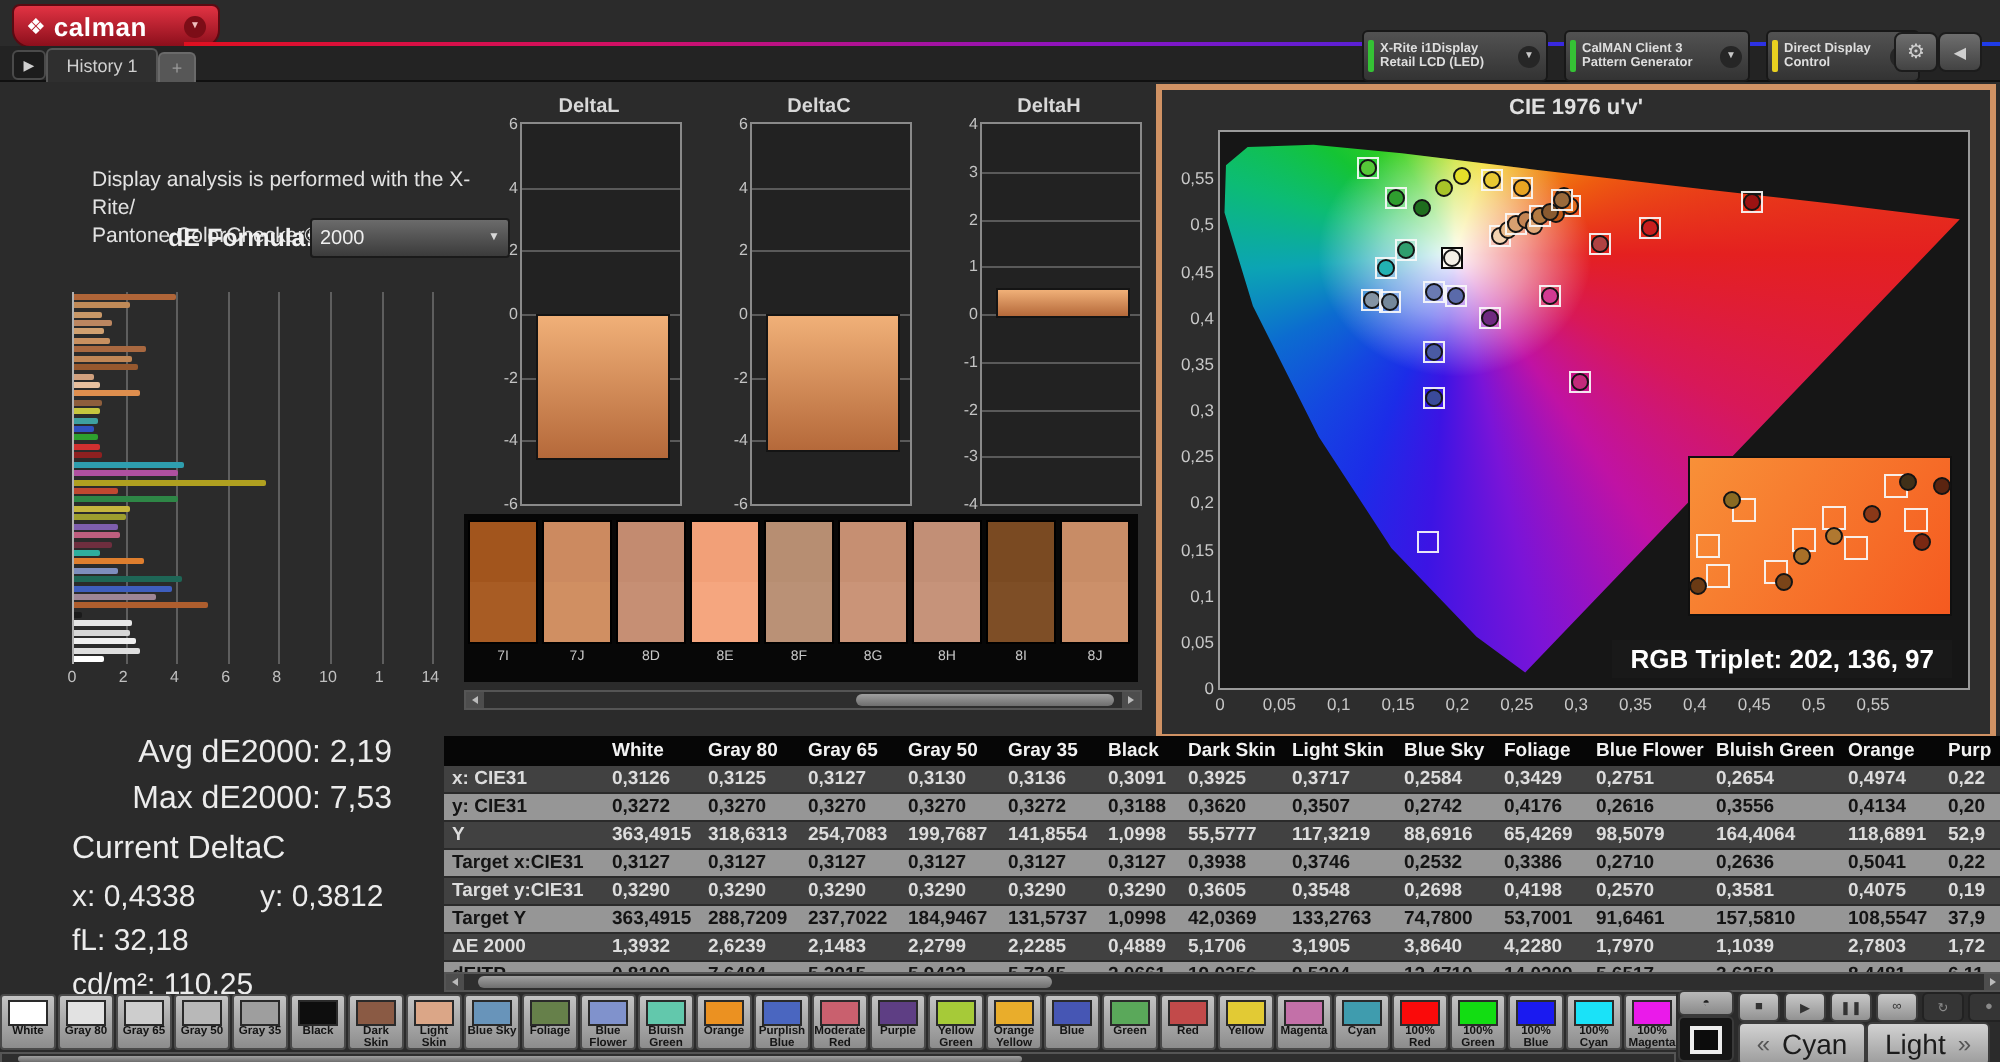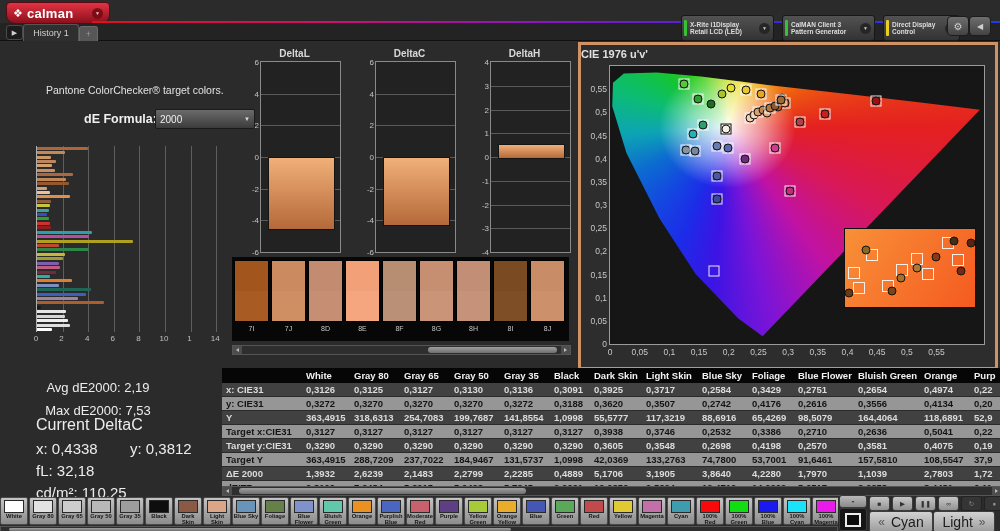--- a/index.html
+++ b/index.html
@@ -46,21 +46,21 @@
   .dechart{left:26px;top:132px;width:206px;height:218px;}
   .detitle{width:100%;text-align:center;font-size:10px;font-weight:bold;color:#d8d8d8;}
   .deplot{position:absolute;left:10px;top:14px;width:192px;height:186px;border-left:1px solid #b0b0b0;
         display:flex;flex-direction:column;justify-content:space-around;}
   .degrid{position:absolute;top:0;bottom:0;width:1px;background:#5e5e5e;}
   .debar{height:3px;border-radius:0 1px 1px 0;}
   .dexlabels{position:absolute;left:10px;top:202px;width:192px;height:12px;}
   .dexlabels span{position:absolute;transform:translateX(-50%);font-size:8px;color:#c0c0c0;}
 
   .stats{left:0;top:366px;width:212px;color:#ececec;}
-  .stats .r{position:absolute;left:0;width:196px;text-align:center;font-size:13px;font-weight:500;margin-top:12px;}
+  .stats .r{position:absolute;left:0;width:196px;text-align:right;font-size:16px;font-weight:500;}
   .stats .l{position:absolute;left:36px;font-size:15px;font-weight:500;}
 
   
   .dpanels{left:247px;top:48px;display:flex;gap:20px;}
   .dpanel{width:95px;position:relative;height:206px;}
   .dptitle{text-align:center;font-size:10px;font-weight:bold;color:#d8d8d8;height:13px;}
   .dpplot{position:absolute;left:13px;top:13px;right:1px;height:190px;background:#222222;border:1px solid #8a8a8a;}
   .dpgrid{position:absolute;left:0;right:0;height:1px;background:#5a5a5a;}
   .dptick{position:absolute;right:calc(100% + 2px);transform:translateY(-50%);font-size:8px;color:#c4c4c4;}
   .dpbar{position:absolute;left:9%;width:82%;background:linear-gradient(#f0b078,#b5693a);border:1px solid #141414;}
@@ -73,21 +73,21 @@
   .schip div{height:50%;}
   .slabel{text-align:center;font-size:7px;color:#c8c8c8;margin-top:3px;}
   .hscroll{background:#2e2e2e;border:1px solid #555;}
   .hthumb{position:absolute;top:1px;bottom:1px;background:linear-gradient(#a0a0a0,#6e6e6e);border-radius:3px;}
   .harrow{position:absolute;top:0;bottom:0;width:9px;background:#4d4d4d;display:flex;align-items:center;justify-content:center;}
   .tri-l{width:0;height:0;border-top:2.5px solid transparent;border-bottom:2.5px solid transparent;border-right:3.5px solid #bbb;}
   .tri-r{width:0;height:0;border-top:2.5px solid transparent;border-bottom:2.5px solid transparent;border-left:3.5px solid #bbb;}
 
   
   .cie{left:578px;top:42px;width:414px;height:322px;background:#2d2d2d;border:3px solid #d09264;}
-  .cietitle{font-size:11px;font-weight:bold;color:#e0e0e0;margin-top:3px;}
+  .cietitle{text-align:center;font-size:11px;font-weight:bold;color:#e0e0e0;margin-top:3px;}
   .cieplot{position:absolute;left:28px;top:20px;width:374px;height:278px;background:#161616;border:1px solid #9a9a9a;}
   .shoe{position:absolute;inset:0;
     clip-path:polygon(40.8% 97.2%,34.3% 90.8%,22.9% 74.8%,13.2% 54.8%,4.4% 31.3%,0.6% 14.5%,0.8% 6%,3.7% 2.7%,12.5% 2.3%,24.3% 3.8%,41.6% 6.7%,64.1% 10.2%,82.5% 13%,98.9% 15.7%);}
   .shoe-c{background:conic-gradient(from 0deg at 31.4% 22%,
      #c8e022 0deg,#f0d818 18deg,#f0a014 38deg,#ee5c10 62deg,#e42020 90deg,
      #d81858 118deg,#c012a4 145deg,#7a14d8 168deg,#3c14e4 185deg,
      #1c2ce8 202deg,#1448e0 222deg,#0c6cd0 244deg,#0ca4b4 266deg,
      #0cbc74 288deg,#14c434 310deg,#3cd01c 332deg,#c8e022 360deg);}
   .shoe-w{background:radial-gradient(ellipse 95px 85px at 31.4% 22%,
      rgba(255,255,255,.96) 0%,rgba(255,255,255,.5) 38%,rgba(255,255,255,0) 72%);}
@@ -161,20 +161,21 @@
       <div class="devbtn" style="width: 72px;">
         <div class="devstripe" style="background: rgb(232, 208, 32);"></div>
         <div class="devlabel">Direct Display Control</div>
         <div class="devcaret">▼</div>
       </div>
     </div>
   <div class="abs minibtn" style="left:947px;">⚙</div>
   <div class="abs minibtn" style="left:969px;font-size:8px;">◀</div>
 
   <div class="abs desc">
+    <div>Display analysis is performed with the X-Rite/</div>
     <div>Pantone ColorChecker® target colors.</div>
   </div>
   <div class="abs flabel">dE Formula:</div>
   <div class="abs fdrop">
     <span class="fval">2000</span>
     <span class="fcaret">▼</span>
   </div>
 
   <div class="abs dechart">
     <div class="deplot" id="de-plot">
@@ -406,20 +407,21 @@
           <div class="dot" style="left: 16%; top: 27%; background: rgb(138, 106, 34);"></div>
           <div class="dot" style="left: 43%; top: 63%; background: rgb(168, 112, 40);"></div>
           <div class="dot" style="left: 55%; top: 50%; background: rgb(176, 120, 48);"></div>
           <div class="dot" style="left: 70%; top: 36%; background: rgb(138, 56, 24);"></div>
           <div class="dot" style="left: 89%; top: 54%; background: rgb(122, 40, 18);"></div>
           <div class="dot" style="left: 84%; top: 16%; background: rgb(64, 48, 24);"></div>
           <div class="dot" style="left: 36%; top: 79%; background: rgb(122, 68, 24);"></div>
           <div class="dot" style="left: 3%; top: 82%; background: rgb(106, 58, 20);"></div>
           <div class="dot" style="left: 97%; top: 18%; background: rgb(90, 36, 16);"></div>
         </div>
+      <div class="rgblab">RGB Triplet: 202, 136, 97</div>
     <div class="cielab-y" style="top: 100%;">0</div>
         <div class="cielab-y" style="top: 91.6667%;">0,05</div>
         <div class="cielab-y" style="top: 83.3333%;">0,1</div>
         <div class="cielab-y" style="top: 75%;">0,15</div>
         <div class="cielab-y" style="top: 66.6667%;">0,2</div>
         <div class="cielab-y" style="top: 58.3333%;">0,25</div>
         <div class="cielab-y" style="top: 50%;">0,3</div>
         <div class="cielab-y" style="top: 41.6667%;">0,35</div>
         <div class="cielab-y" style="top: 33.3333%;">0,4</div>
         <div class="cielab-y" style="top: 25%;">0,45</div>

